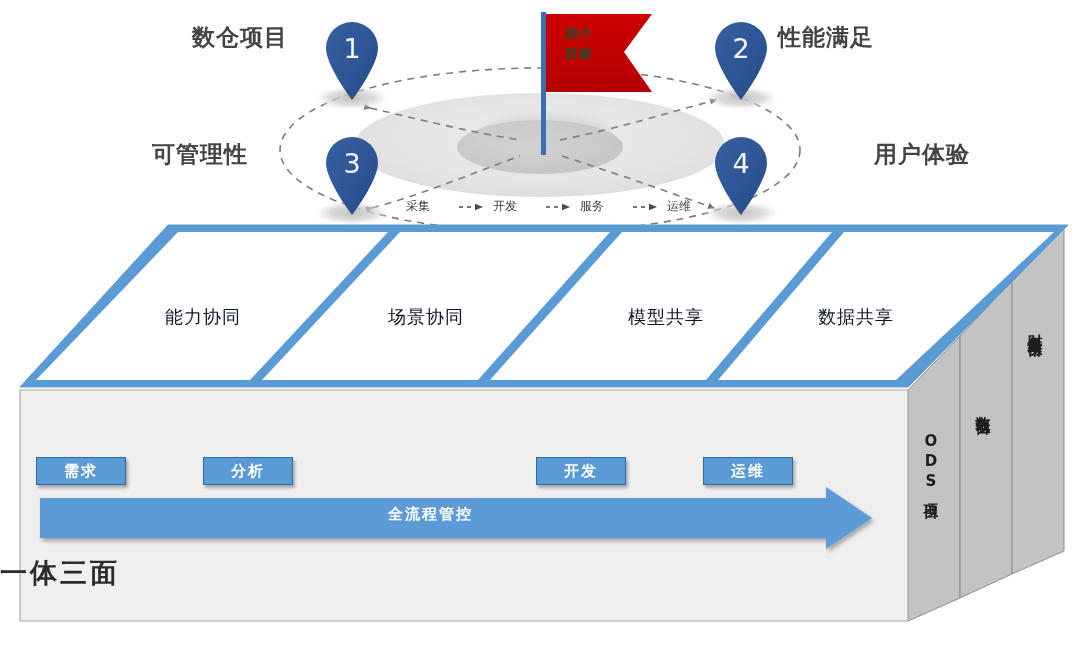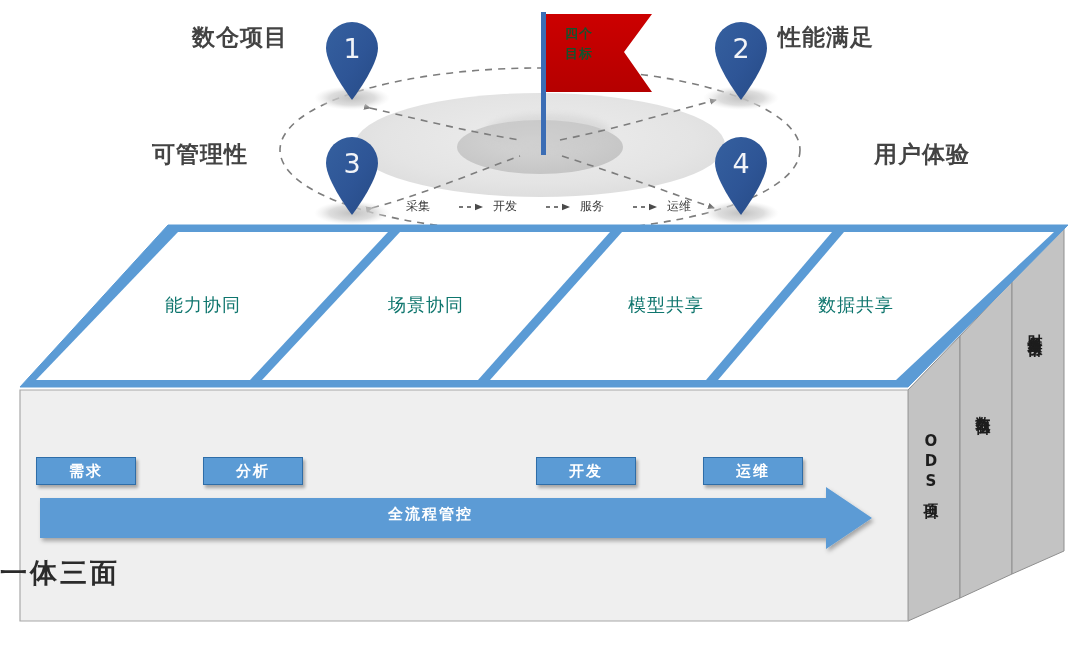--- a/index.html
+++ b/index.html
@@ -53,29 +53,30 @@
     position:absolute;
     top:198px;
     font-size:12px;
     color:#3a3a3a;
     white-space:nowrap;
   }
 
   .top-cell-label{
     position:absolute;
     font-size:18px;
-    color:#0f766e;
+    color:#0f172a;
     white-space:nowrap;
     letter-spacing:1px;
+    margin-top:12px;
   }
 
   .stage-btn{
     position:absolute;
     top:457px;
-    width:100px;height:28px;
+    width:90px;height:28px;
     background:#5B9BD5;
     border:1px solid #2E6DA8;
     box-sizing:border-box;
     color:#ffffff;
     font-size:15px;
     font-weight:bold;
     letter-spacing:2px;
     display:flex;align-items:center;justify-content:center;
     box-shadow:2px 3px 3px rgba(0,0,0,.30);
   }

